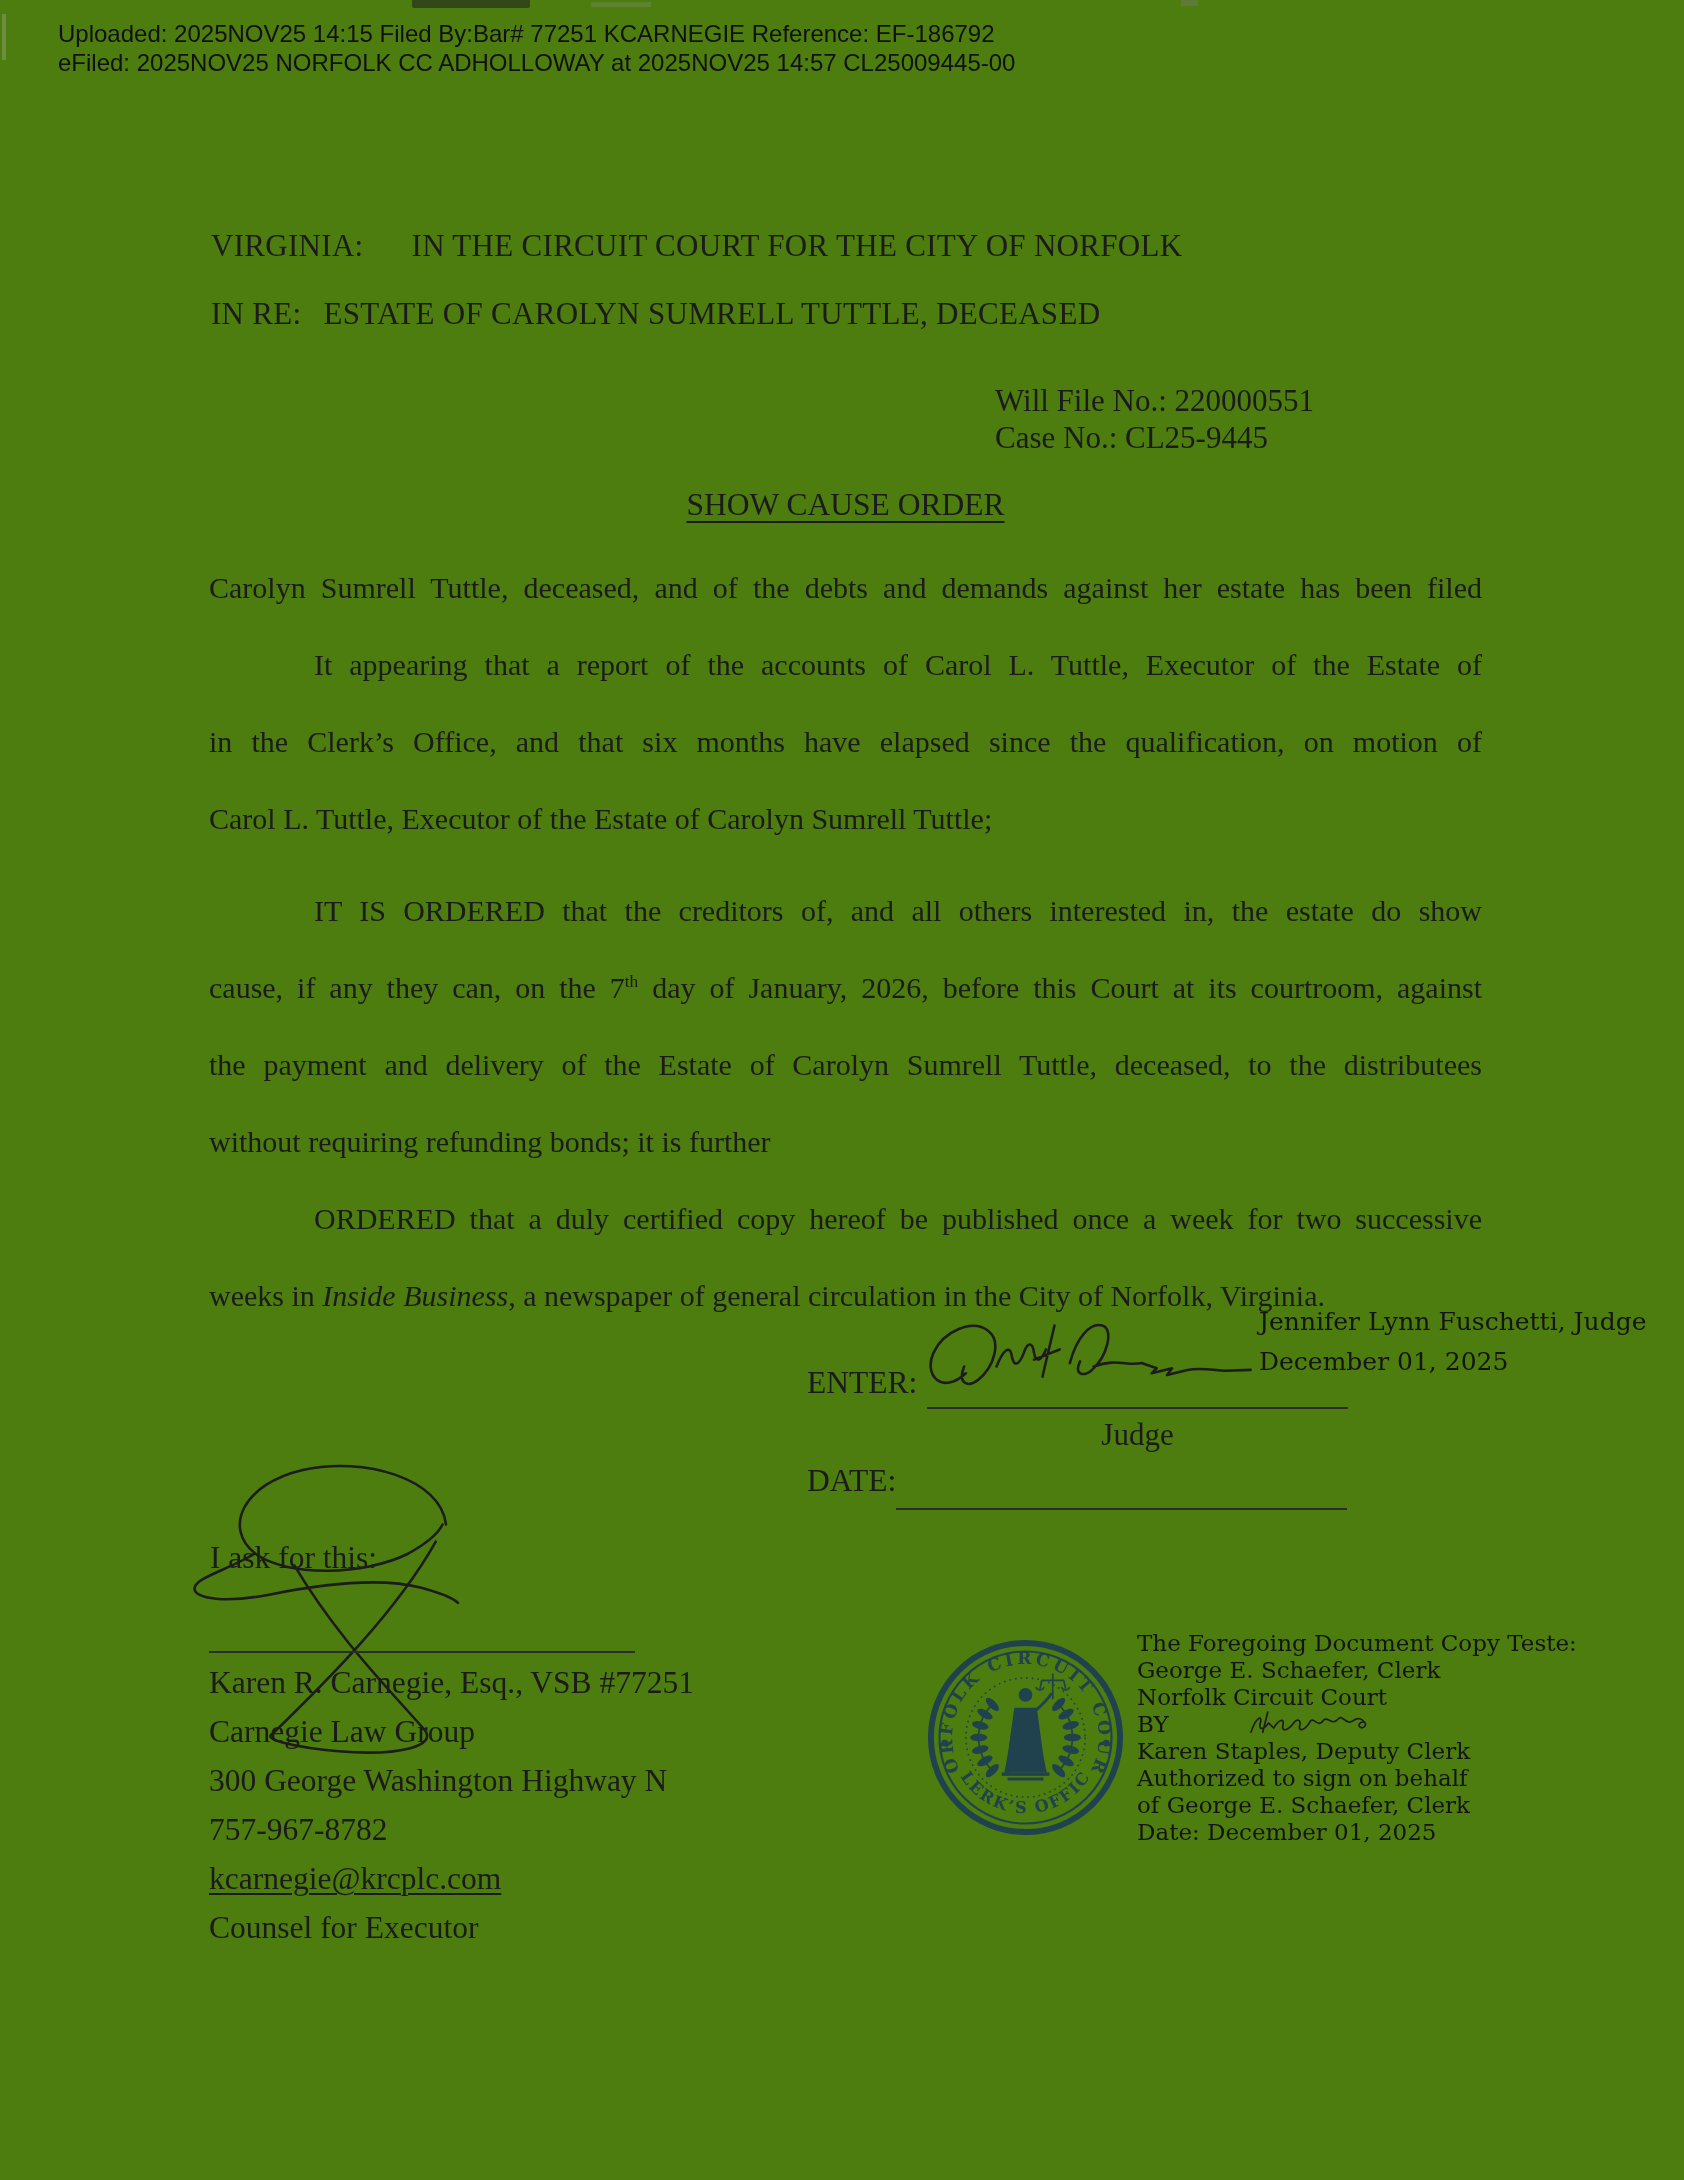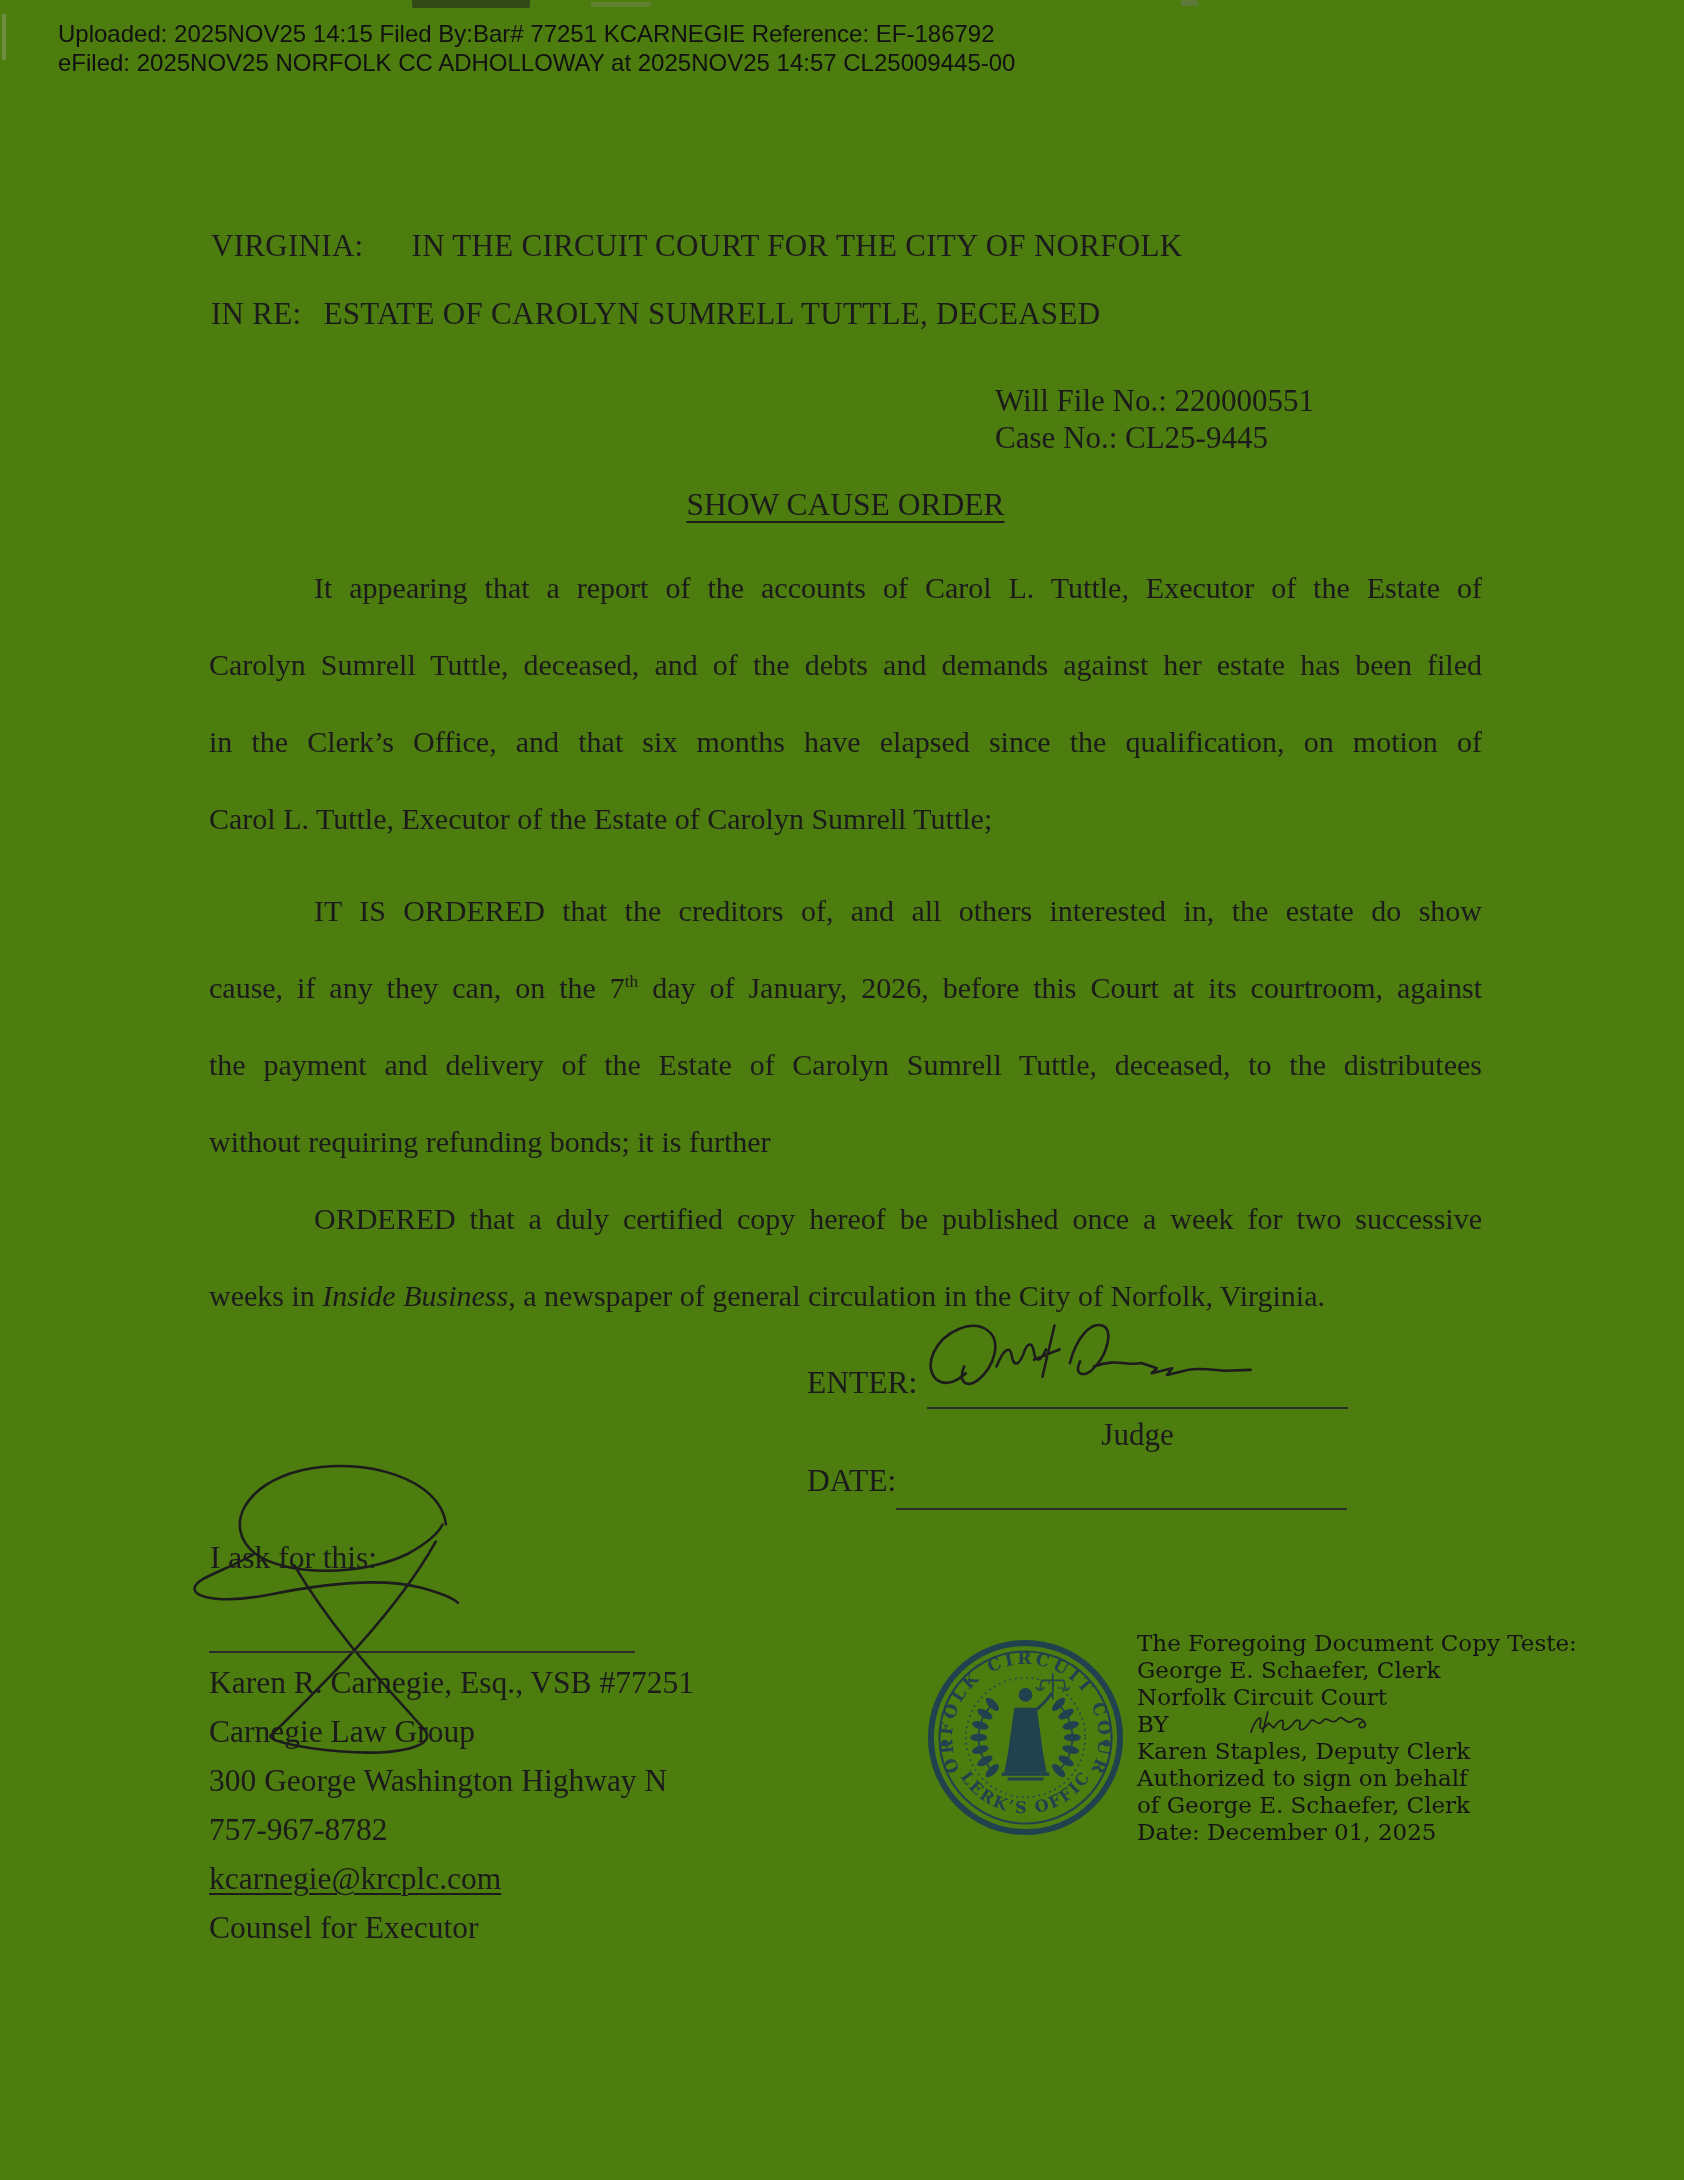--- a/index.html
+++ b/index.html
@@ -82,37 +82,41 @@
     <div>Will File No.: 220000551</div>
     <div>Case No.: CL25-9445</div>
   </div>
 
   <div class="heading">
     <span>SHOW CAUSE ORDER</span>
   </div>
 
   <div class="bodytext">
     <div class="para" id="para1">
+      <div class="line">Carolyn Sumrell Tuttle, deceased, and of the debts and demands against her estate has been filed</div>
       <div class="line indent">It appearing that a report of the accounts of Carol L. Tuttle, Executor of the Estate of</div>
-      <div class="line">Carolyn Sumrell Tuttle, deceased, and of the debts and demands against her estate has been filed</div>
       <div class="line">in the Clerk’s Office, and that six months have elapsed since the qualification, on motion of</div>
       <div class="line last">Carol L. Tuttle, Executor of the Estate of Carolyn Sumrell Tuttle;</div>
     </div>
     <div class="para" id="para2">
       <div class="line indent">IT IS ORDERED that the creditors of, and all others interested in, the estate do show</div>
       <div class="line"><span>cause, if any they can, on the 7</span><span class="sup">th</span><span> day of January, 2026, before this Court at its courtroom, against</span></div>
       <div class="line">the payment and delivery of the Estate of Carolyn Sumrell Tuttle, deceased, to the distributees</div>
       <div class="line last">without requiring refunding bonds; it is further</div>
     </div>
     <div class="para" id="para3">
       <div class="line indent">ORDERED that a duly certified copy hereof be published once a week for two successive</div>
       <div class="line last"><span>weeks in </span><span class="ital">Inside Business</span><span>, a newspaper of general circulation in the City of Norfolk, Virginia.</span></div>
     </div>
   </div>
 
+  <div class="judge-stamp">
+    <div>Jennifer Lynn Fuschetti, Judge</div>
+    <div>December 01, 2025</div>
+  </div>
 
   <svg class="sig-judge" viewBox="0 0 420 150">
     <path class="ink" stroke-width="3" d="M62 100 C 34 126 12 102 24 76 C 36 50 70 36 88 50 C 104 62 96 92 76 108 C 64 117 52 112 60 92
          M 98 92 C 106 72 114 66 116 80 C 118 92 124 92 130 76 C 134 64 140 62 142 76 C 144 88 150 86 156 72
          M 166 44 C 160 70 154 94 152 104
          M 142 84 L 172 72
          M 184 88 C 192 58 208 40 222 44 C 236 48 228 80 210 96 C 199 105 189 101 196 86
          M 212 92 C 238 82 252 92 268 88 L 286 94 L 280 100 L 304 94 L 298 102 L 322 96 C 336 93 352 96 366 97 L 396 96"></path>
   </svg>
 

